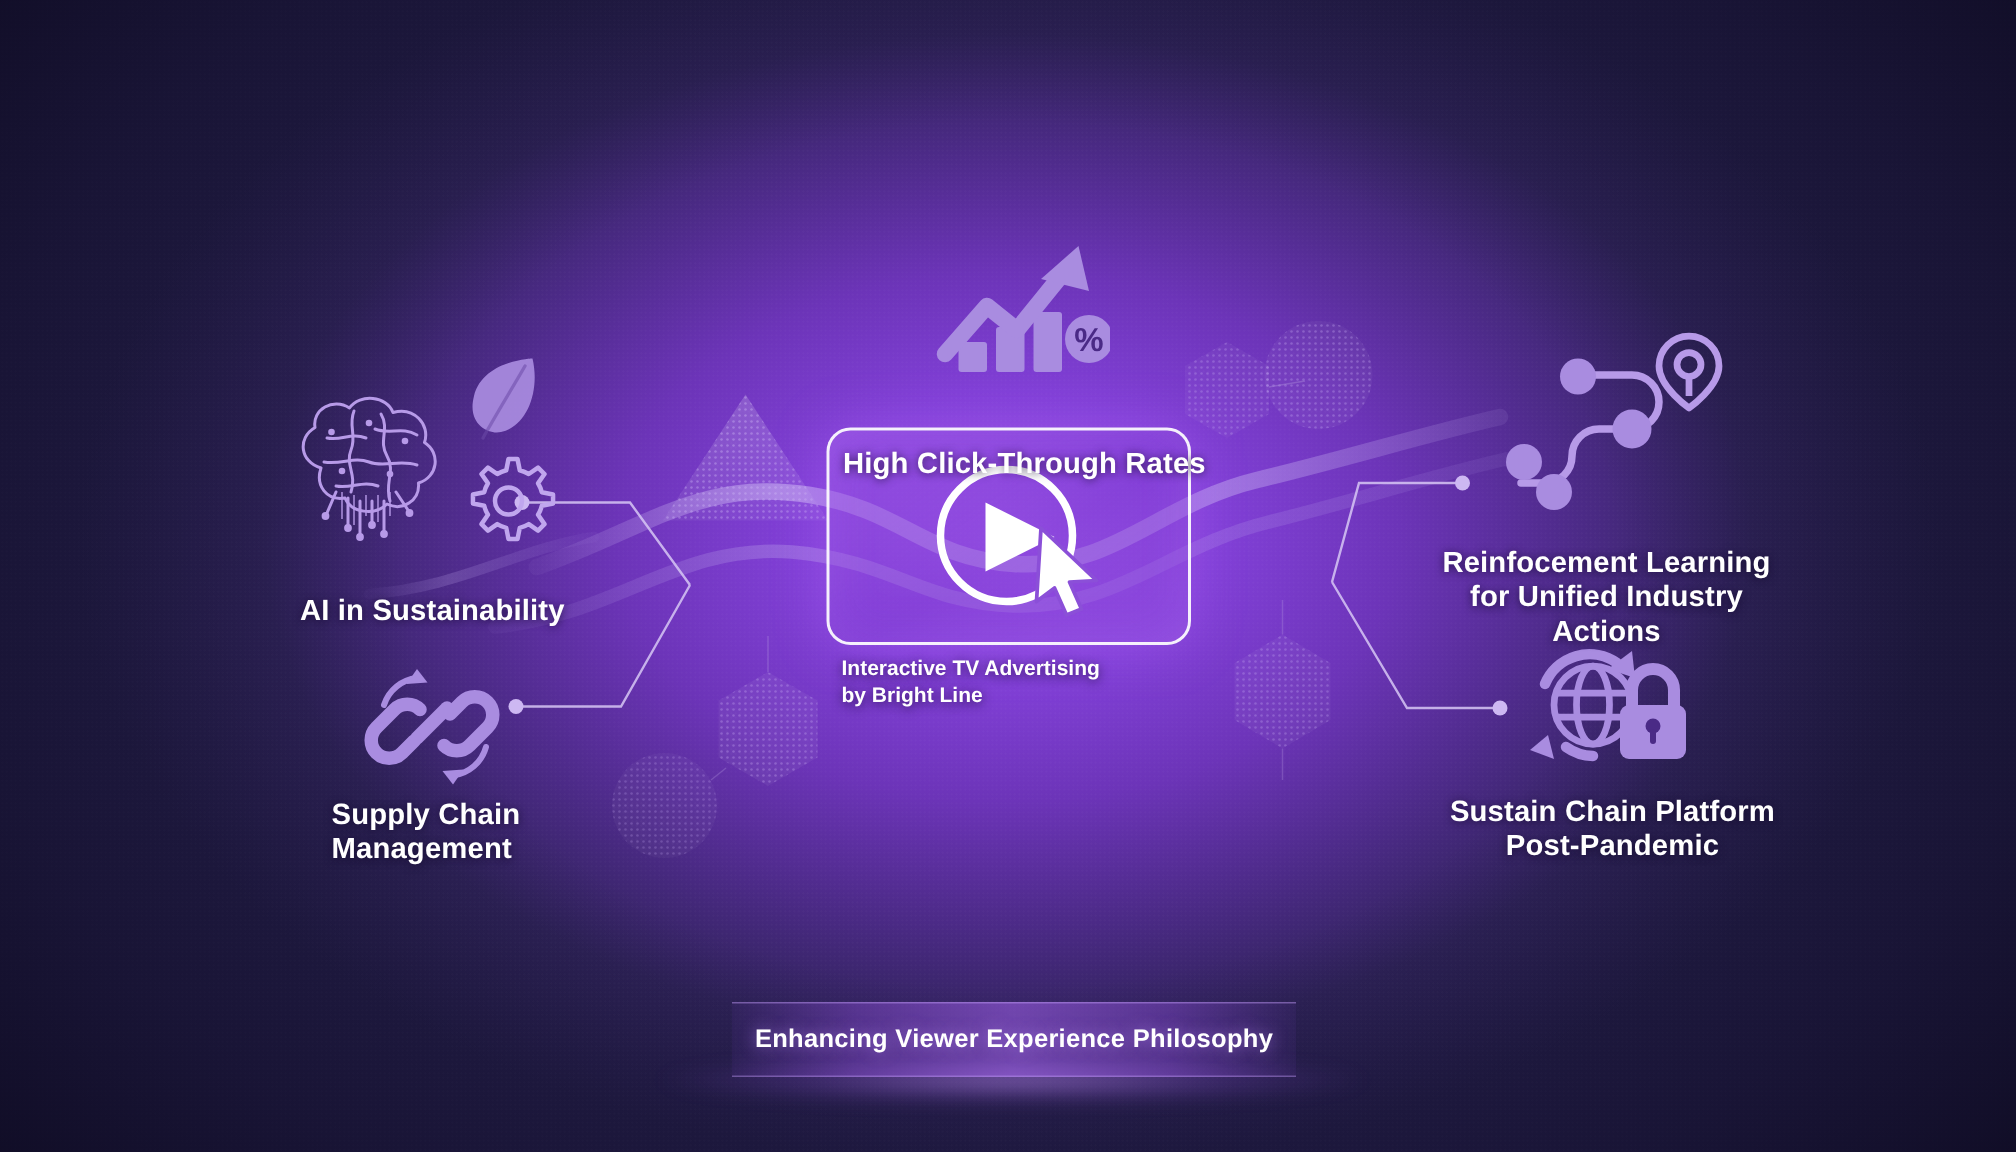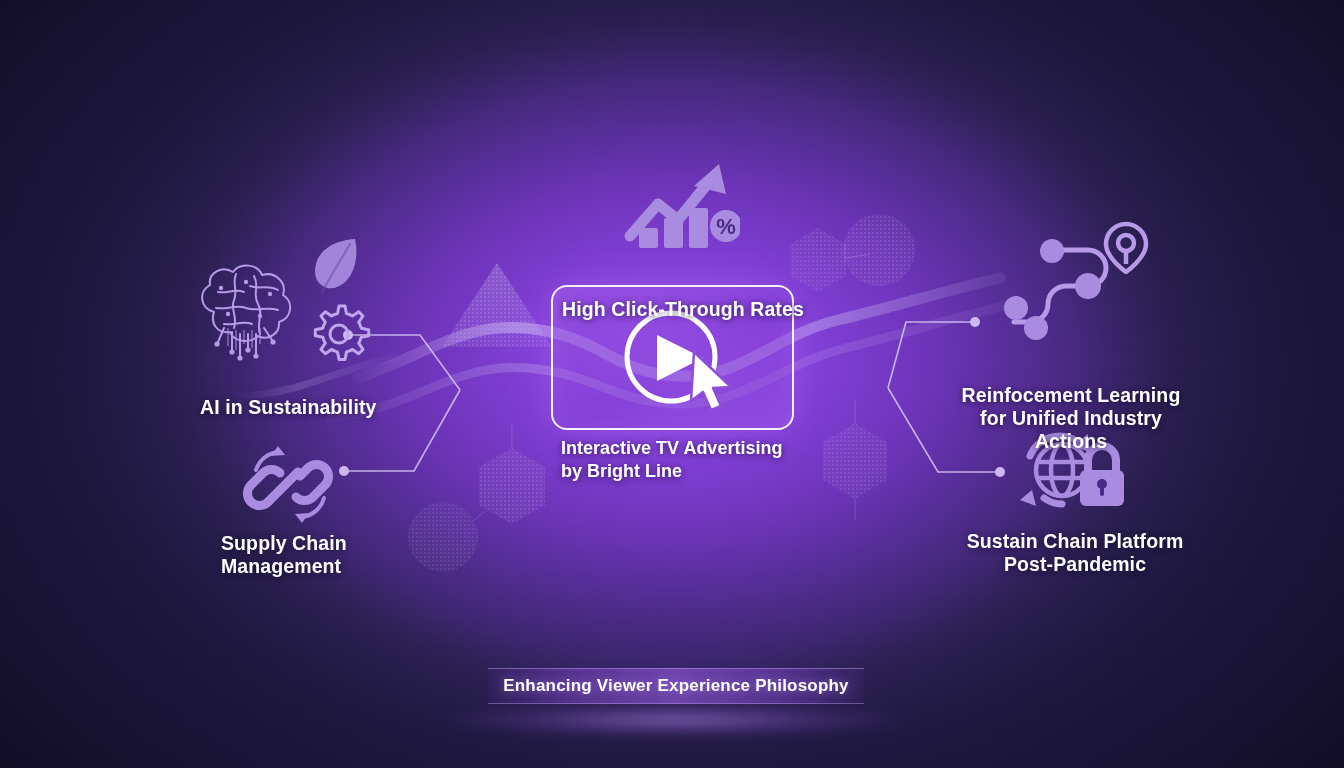--- a/index.html
+++ b/index.html
@@ -52,28 +52,28 @@
     position:absolute; z-index:4;
     left:551px; top:285px; width:243px; height:145px;
     border:2px solid rgba(255,255,255,.92);
     border-radius:16px;
     background:linear-gradient(150deg, rgba(156,86,230,.55) 0%, rgba(128,58,210,.42) 55%, rgba(150,80,226,.5) 100%);
     box-shadow:0 0 34px rgba(168,96,240,.45), inset 0 0 32px rgba(190,130,250,.2);
   }
   #center-label {
     position:absolute; z-index:6;
     left:561px; top:437px; width:260px;
-    color:#fff; font-size:18px; font-weight:700; line-height:1.28;
+    color:#fff; font-size:14px; font-weight:700; line-height:1.28;
     text-shadow:0 1px 7px rgba(30,12,60,.8);
     white-space:pre-line;
   }
   
   #banner {
     position:absolute; z-index:7;
-    left:488px; top:668px; width:376px; height:36px;
+    left:488px; top:668px; width:376px; height:50px;
     display:flex; align-items:center; justify-content:center;
     background:linear-gradient(90deg, rgba(92,54,160,.12) 0%, rgba(128,72,200,.48) 22%, rgba(152,92,224,.6) 50%, rgba(128,72,200,.48) 78%, rgba(92,54,160,.12) 100%);
     border-top:1px solid rgba(198,160,250,.45);
     border-bottom:1px solid rgba(198,160,250,.4);
     color:#fff; font-size:17px; font-weight:600; letter-spacing:.2px;
     text-shadow:0 0 10px rgba(190,140,255,.6);
   }
   #banner-glow {
     position:absolute; z-index:6;
     left:360px; top:690px; width:630px; height:60px;
@@ -311,21 +311,21 @@
   <div id="center-label">Interactive TV Advertising
 by Bright Line</div>
 
   <div class="node-label" style="left:221px; top:532px; width:230px;">Supply Chain
 Management</div>
 
   <div class="node-label" style="left:200px; top:396px; width:250px;">AI in Sustainability</div>
 
   <div class="node-label" style="left:562px; top:254px; width:260px;margin-top:44px;">High Click-Through Rates</div>
 
-  <div class="node-label" style="left:946px; top:364px; width:250px; text-align:center;margin-top:20px;">Reinfocement Learning
+  <div class="node-label" style="left:946px; top:364px; width:250px; text-align:center;">Reinfocement Learning
 for Unified Industry Actions</div>
 
   <div class="node-label" style="left:955px; top:520px; width:240px; text-align:center;margin-top:10px;">Sustain Chain Platform
 Post-Pandemic</div>
 
   <div id="banner-glow"></div>
   <div id="banner">
     <span>Enhancing Viewer Experience Philosophy</span>
   </div>
 

